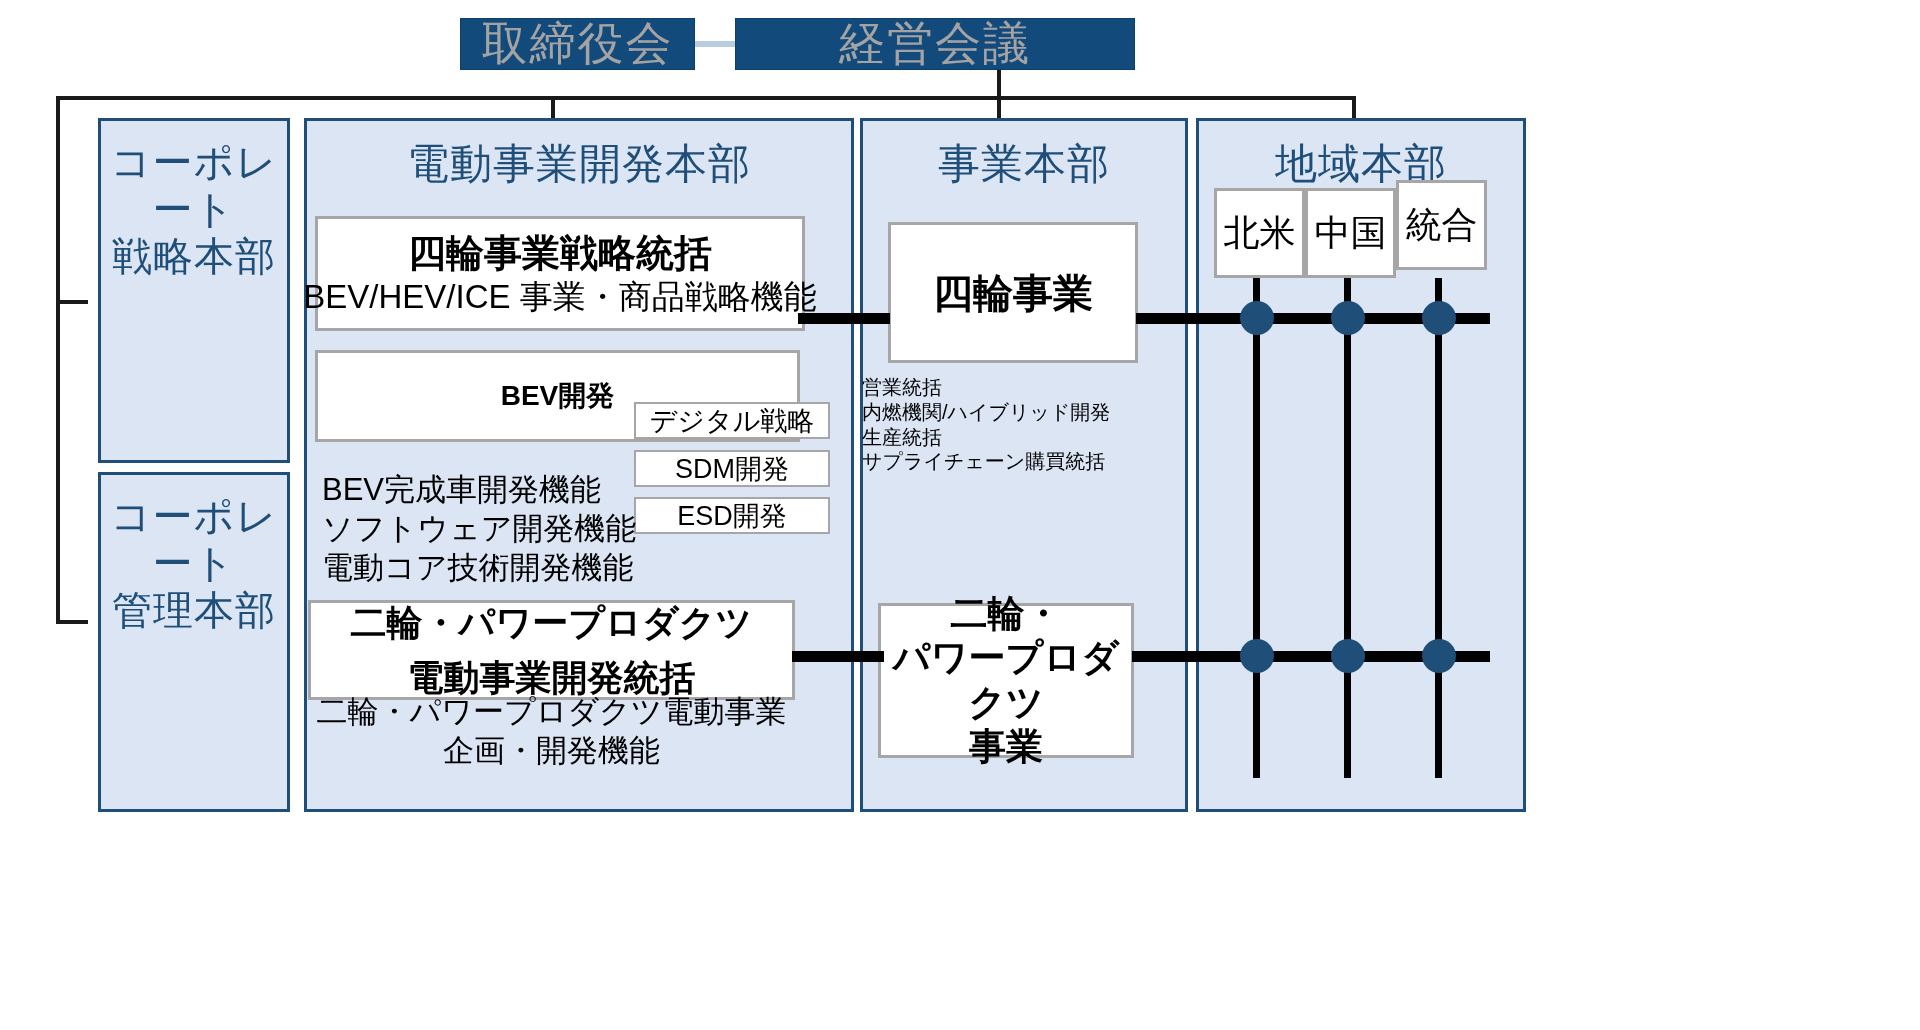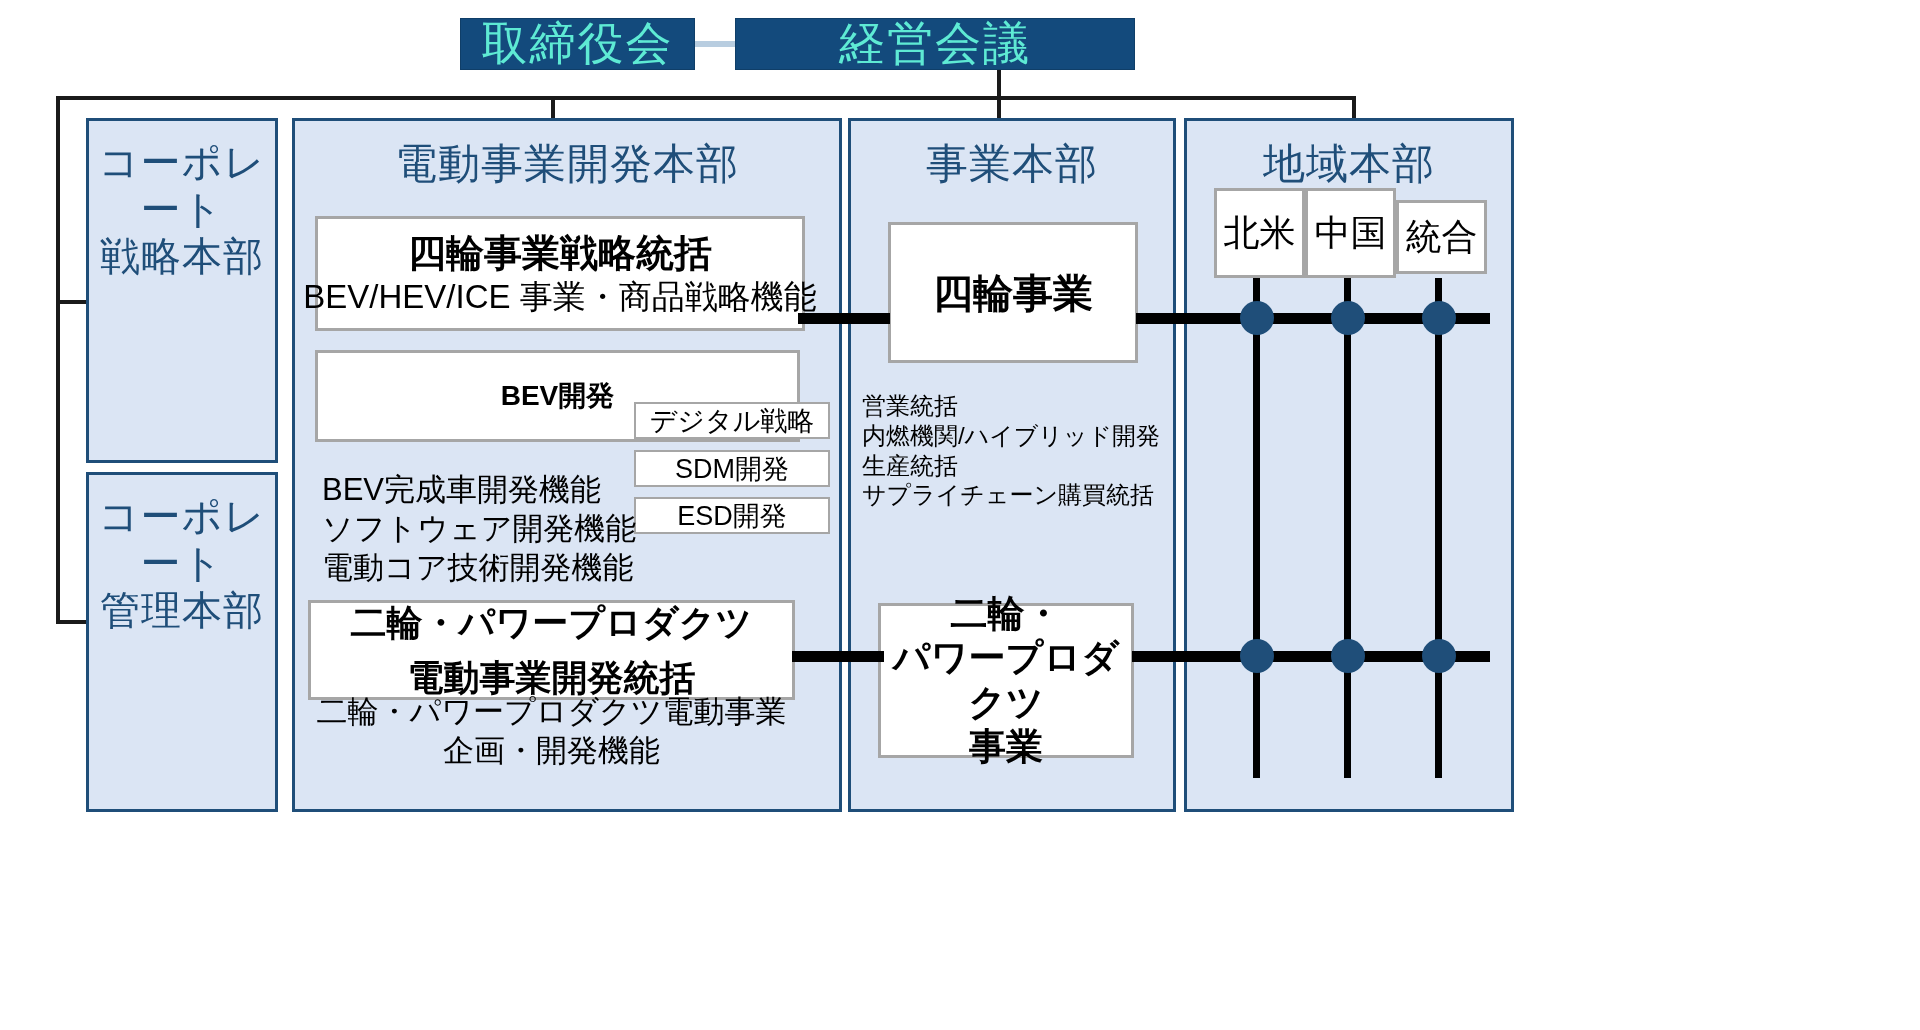--- a/index.html
+++ b/index.html
@@ -4,35 +4,35 @@
 <style>
   html,body{margin:0;padding:0;background:#ffffff;}
   body{width:1920px;height:1030px;position:relative;overflow:hidden;
        font-family:"Liberation Sans","DejaVu Sans",sans-serif;}
   #stage{position:absolute;left:0;top:0;width:1920px;height:1030px;}
 
   .abs{position:absolute;box-sizing:border-box;}
 
   
   .navybox{
-    background:#134a7c;color:#5eead4;
+    background:#134a7c;color:#a3a3a3;
     display:flex;align-items:center;justify-content:center;
     font-size:46px;font-weight:400;letter-spacing:2px;
     border:1px solid #0f3e68;
   }
 
   
   .hline{background:#1a1a1a;}
   .vline{background:#1a1a1a;}
   .lightlink{background:#b8cde0;}
   .thickline{background:#000000;}
 
   
   .dept{
-    background:#dbe5f4;border:3px solid #1f4e79;
+    background:#dbe5f4;border:3px solid #1f4e79;margin-left:12px;
   }
   .dept-title{
     position:absolute;left:0;right:0;
     text-align:center;color:#1f4e79;
     font-size:42px;font-weight:400;letter-spacing:1px;
     line-height:1.18;
   }
 
   
   .wbox{
@@ -53,21 +53,21 @@
     background:#ffffff;border:3px solid #a6a6a6;
     display:flex;align-items:center;justify-content:center;
     font-size:36px;color:#000;
   }
 
   .funclist{
     color:#000;font-size:31px;line-height:1.26;white-space:nowrap;
   }
   .funclist.center{text-align:center;}
   .funclist.left{text-align:left;}
-  .funclist.small{font-size:24px;line-height:1.24;margin-top:16px;}
+  .funclist.small{font-size:20px;line-height:1.24;}
 
   .dot{
     border-radius:50%;background:#1f4e79;
   }
 </style>
 </head>
 <body>
 
 <div id="stage">
 
@@ -170,21 +170,21 @@
   <div class="abs dept" style="left:1184px;top:118px;width:330px;height:694px;">
     <div class="dept-title" style="top:18px;">地域本部</div>
   </div>
 
   <div class="abs regionbox" style="left:1214px;top:188px;width:91px;height:90px;">
     <span>北米</span>
   </div>
   <div class="abs regionbox" style="left:1305px;top:188px;width:91px;height:90px;">
     <span>中国</span>
   </div>
-  <div class="abs regionbox" style="left:1396px;top:200px;width:91px;height:74px;">
+  <div class="abs regionbox" style="left:1396px;top:180px;width:91px;height:90px;">
     <span>統合</span>
   </div>
 
   <div class="abs thickline" style="left:1253px;top:278px;width:7px;height:500px;"></div>
   <div class="abs thickline" style="left:1344px;top:278px;width:7px;height:500px;"></div>
   <div class="abs thickline" style="left:1435px;top:278px;width:7px;height:500px;"></div>
 
   <div class="abs thickline" style="left:798px;top:313px;width:92px;height:11px;"></div>
   <div class="abs thickline" style="left:1136px;top:313px;width:354px;height:11px;"></div>
 

